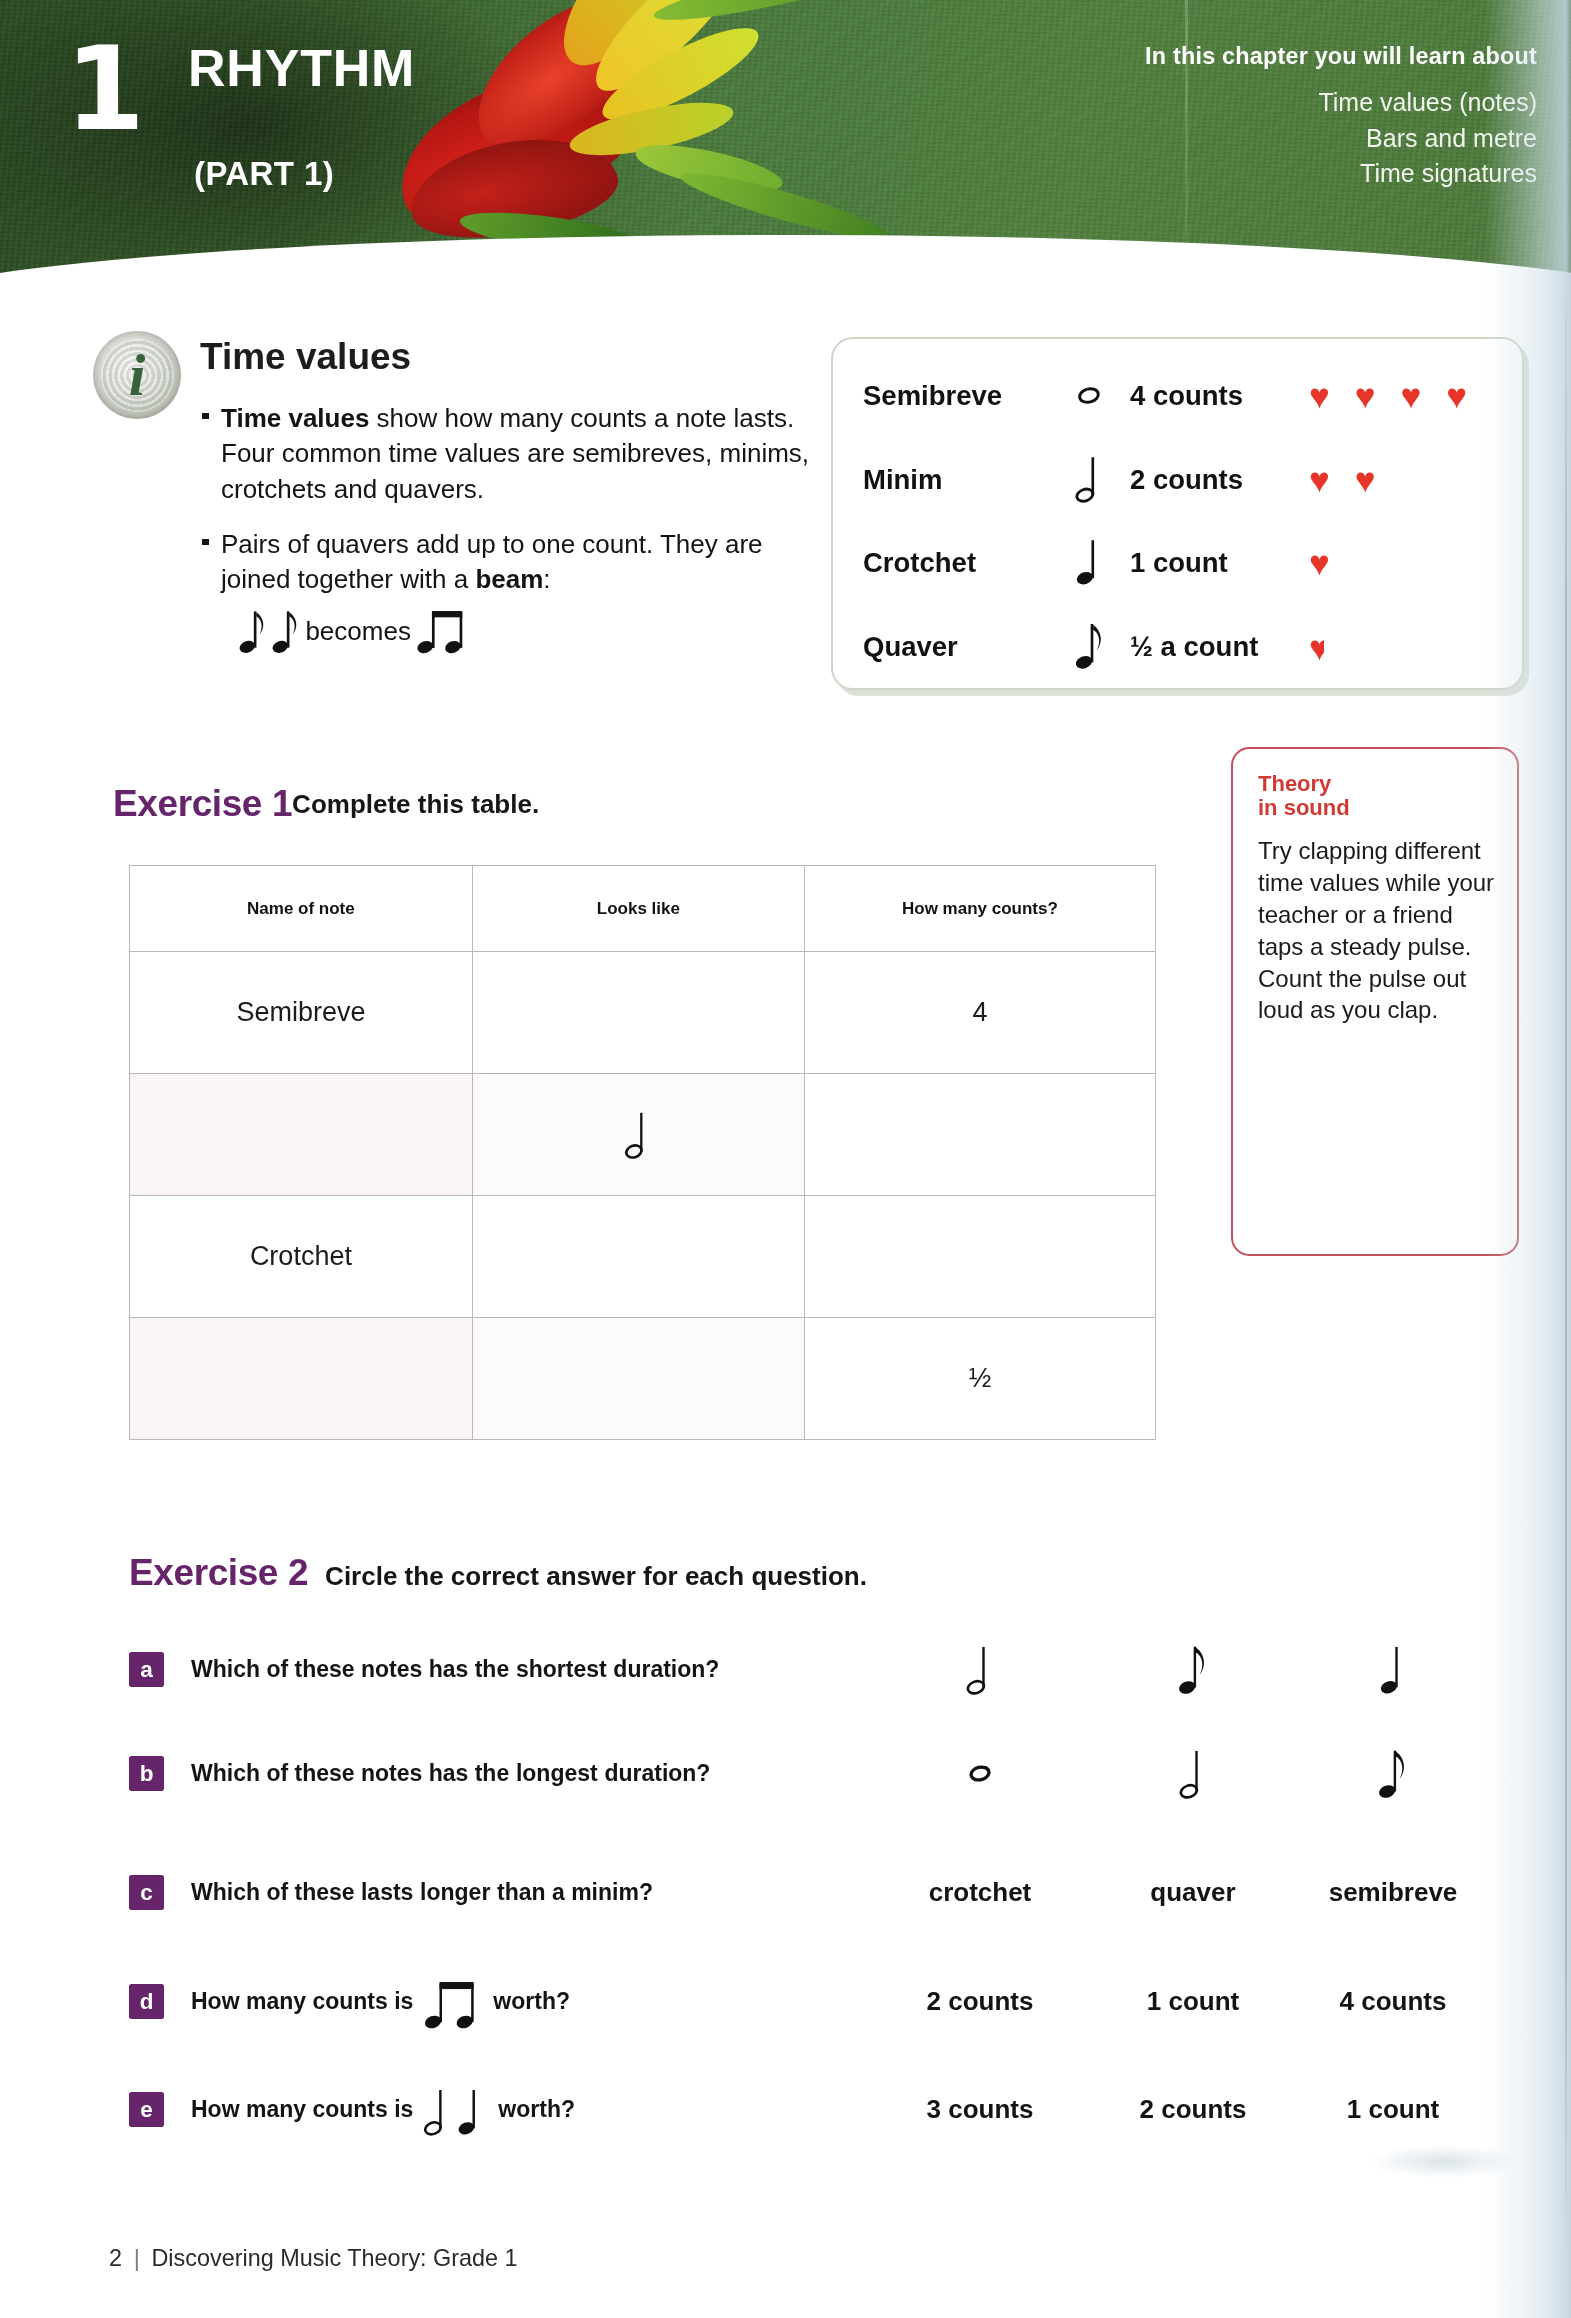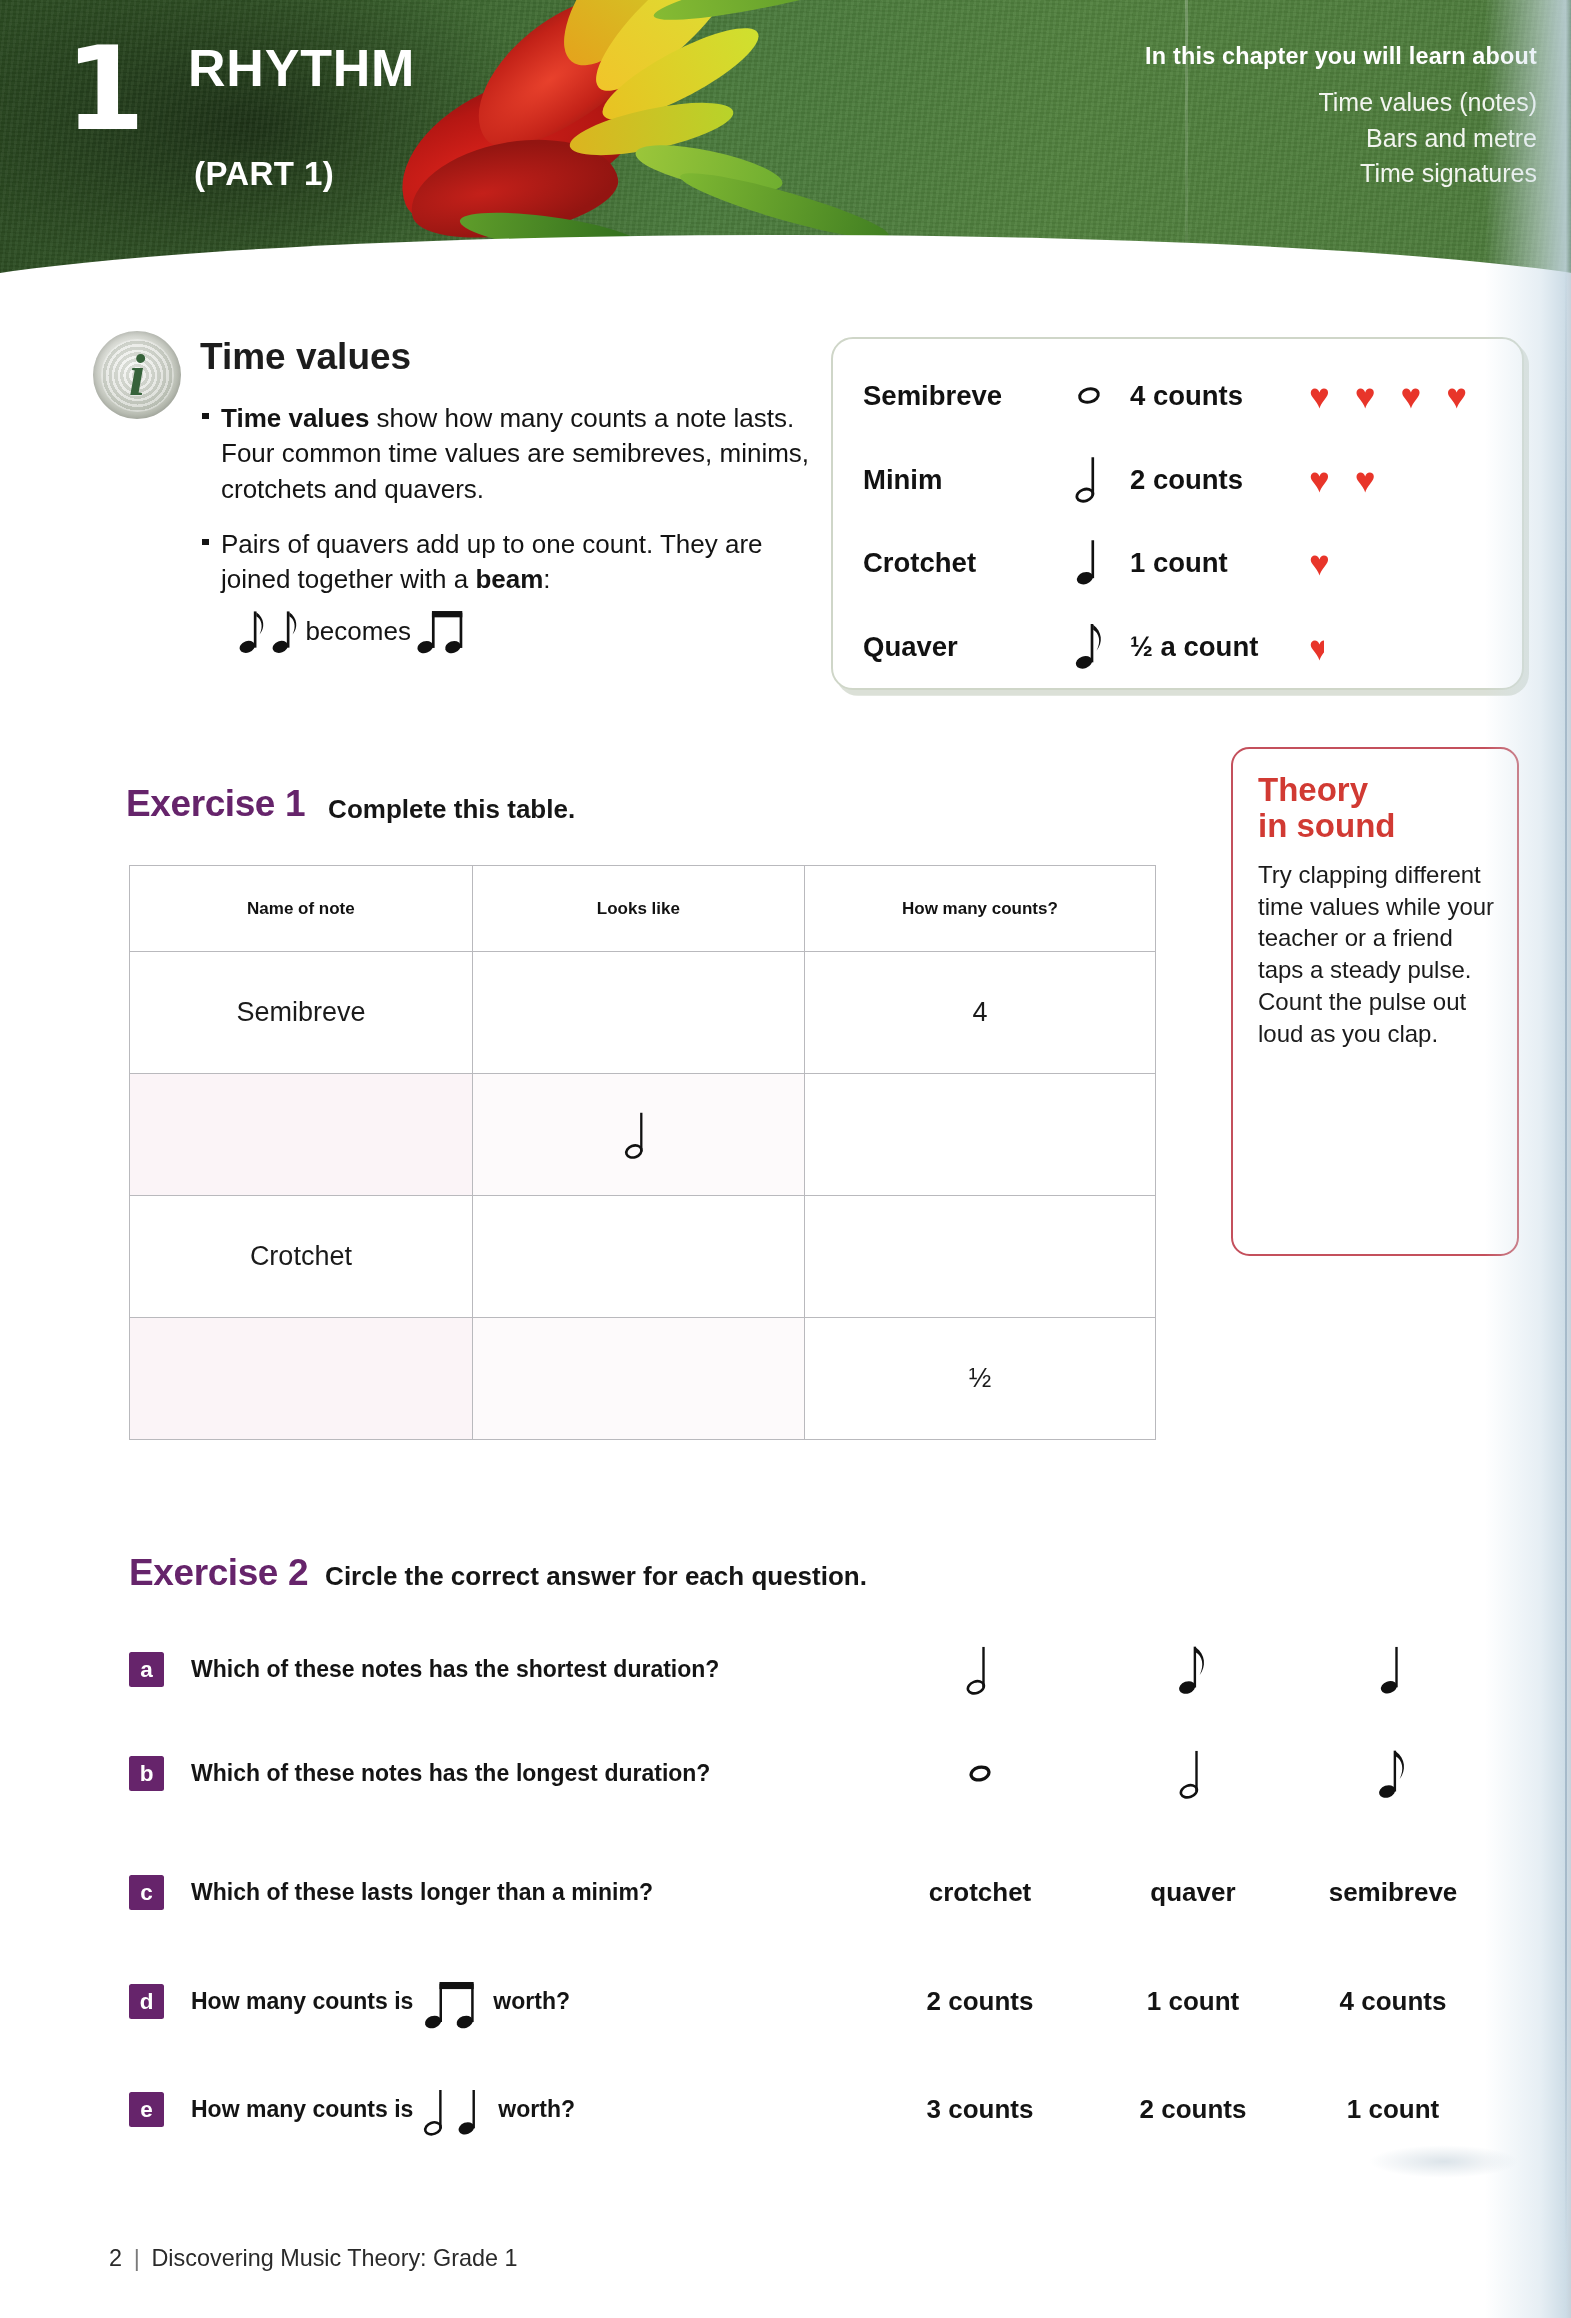--- a/index.html
+++ b/index.html
@@ -118,21 +118,21 @@
   .nv-glyph{width:82px;display:flex;align-items:center;justify-content:center;}
   .nv-count{width:179px;font-size:27.5px;font-weight:bold;color:#121212;}
   .nv-hearts{flex:1;display:flex;align-items:center;gap:25px;}
   .heart{color:#e8352a;font-size:35px;line-height:1;}
   .heart-half{
     position:relative;width:15px;height:33px;overflow:hidden;display:inline-block;
   }
   .heart-half span{position:absolute;left:0;top:0;color:#e8352a;font-size:35px;line-height:1;}
 
   
-  .ex1-head{position:absolute;left:126px;top:783px;display:flex;align-items:flex-end;gap:23px;}
+  .ex1-head{position:absolute;left:113px;top:783px;display:flex;align-items:center;gap:0;}
   .ex-label{font-size:37px;font-weight:bold;color:#66246b;letter-spacing:-0.4px;}
   .ex-instr{font-size:26px;font-weight:bold;color:#161616;}
 
   .ex1-table{
     position:absolute;left:129px;top:865px;width:1027px;
     border-collapse:collapse;
   }
   .ex1-table th,.ex1-table td{
     border:0.8px solid #b9b9bd;height:119px;vertical-align:middle;text-align:center;
   }
@@ -143,21 +143,21 @@
   .col-c{width:351px;}
   .tint td.col-a{background:#fbf4f7;}
   .tint td.col-b{background:#fdfafb;}
 
   
   .tis{
     position:absolute;left:1231px;top:747px;width:288px;height:509px;
     border:2.5px solid #c4505c;border-radius:18.4px;background:#ffffff;
     box-sizing:border-box;padding:23.4px 22px 16.7px 25px;
   }
-  .tis-title{font-size:33px;font-weight:bold;color:#d13a33;line-height:1.08;margin-bottom:15px;}
+  .tis-title{font-size:22px;font-weight:bold;color:#d13a33;line-height:1.08;margin-bottom:15px;}
   .tis-body{font-size:24px;line-height:1.33;color:#1b1b1b;}
 
   
   .ex2-head{position:absolute;left:129px;top:1552px;display:flex;align-items:baseline;gap:17px;}
   .q-row{position:absolute;left:129px;width:1419px;height:83px;display:flex;align-items:center;}
   .q-badge{
     width:35px;height:35px;background:#66246b;color:#ffffff;
     display:flex;align-items:center;justify-content:center;
     font-size:22.5px;font-weight:bold;border-radius:2.5px;flex:0 0 auto;
   }

